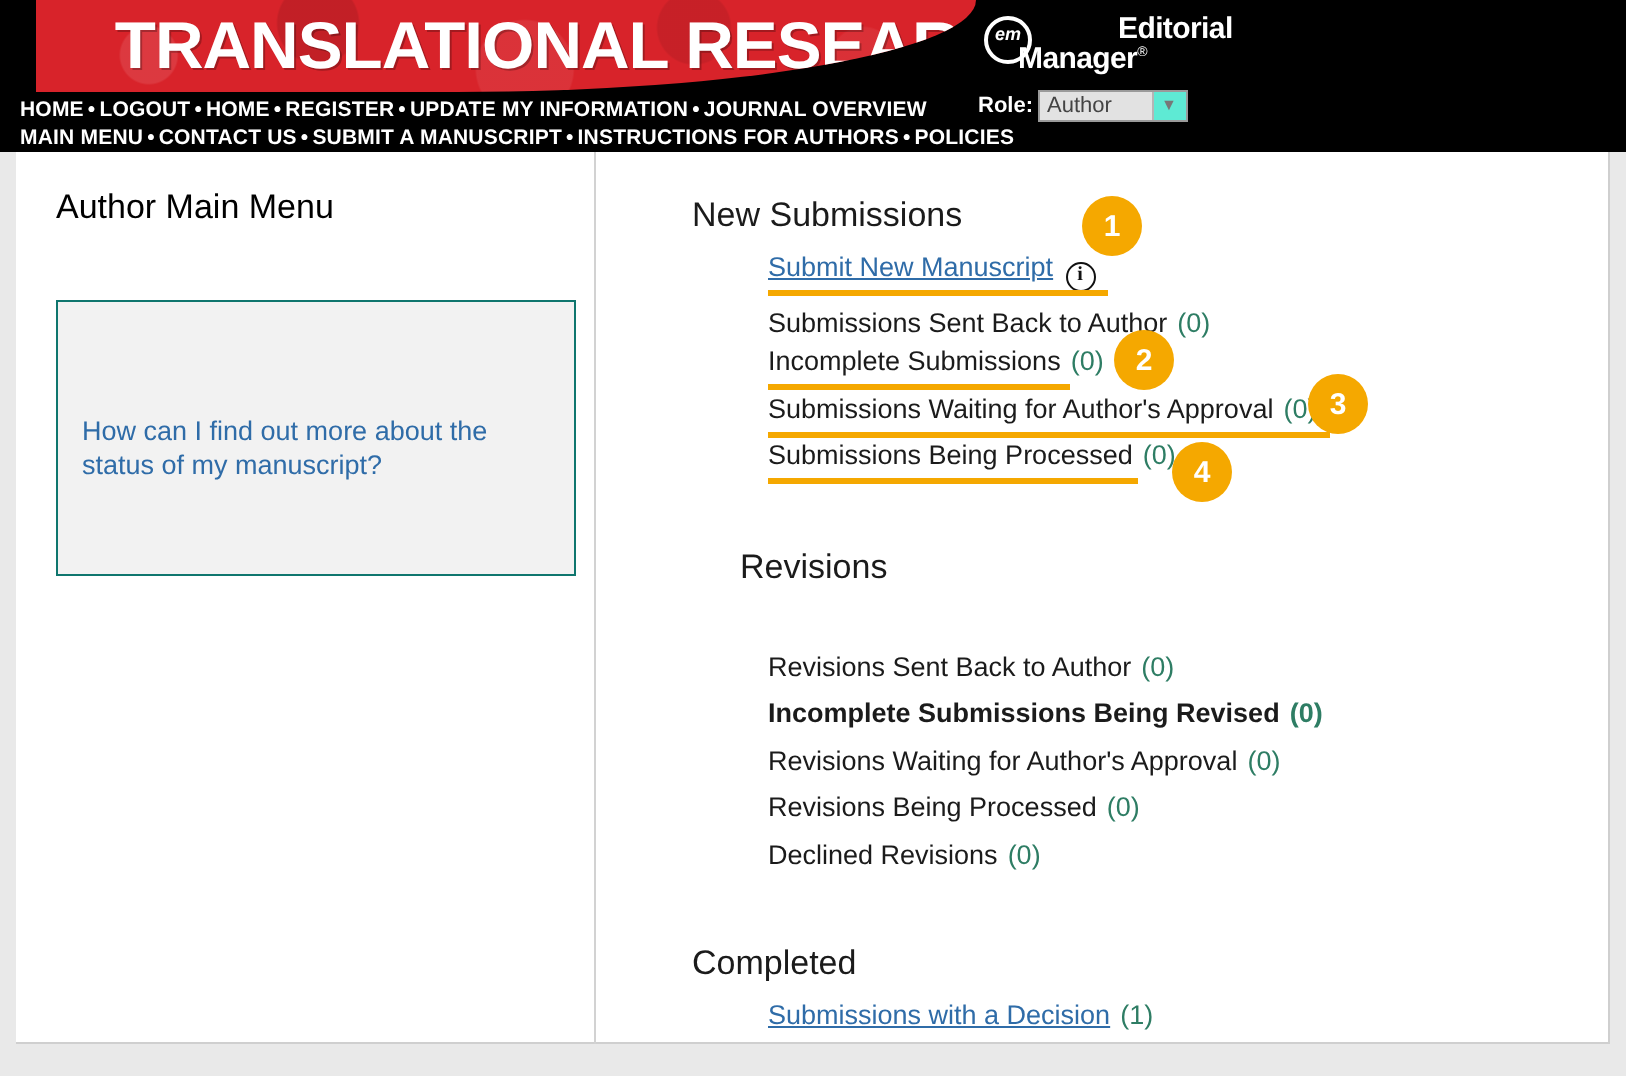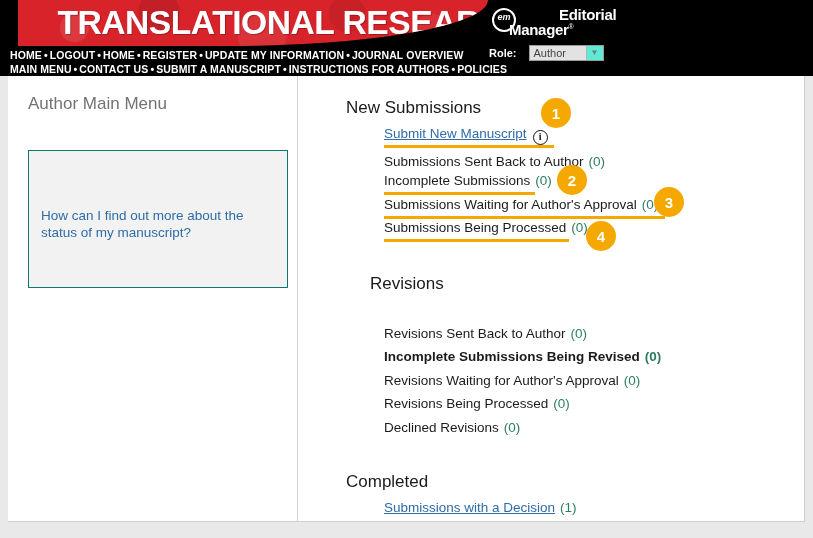--- a/index.html
+++ b/index.html
@@ -60,21 +60,21 @@
   .em-text2{
     position:absolute;left:17px;top:16px;font-size:15px;font-weight:bold;line-height:1.05;
     letter-spacing:-0.3px;
   }
   .em-reg{font-size:7px;vertical-align:super;font-weight:normal;}
 
   .role-wrap{
     position:absolute;left:489px;top:45px;color:#fff;font-size:11px;font-weight:bold;
     display:flex;align-items:center;
   }
-  .role-label{margin-right:12px;}
+  .role-label{margin-right:2px;}
   .role-select{
     display:flex;align-items:center;
     background:#5eead4;border:1px solid #9a9a9a;
     height:16px;box-sizing:border-box;
   }
   .role-value{
     background:#e2e2e2;color:#444;font-weight:normal;font-size:11px;
     padding:0 4px;line-height:14px;border-right:1px solid #b5b5b5;
     min-width:48px;
   }
@@ -100,21 +100,21 @@
     box-sizing:border-box;
   }
   .divider{
     position:absolute;left:297px;top:76px;width:1px;height:446px;background:#d2d2d2;
   }
 
   
   .sidebar{position:absolute;left:8px;top:76px;width:289px;height:446px;}
   .side-title{
     position:absolute;left:20px;top:18px;
-    font-size:17px;color:#737373;font-weight:normal;
+    font-size:17px;color:#000000;font-weight:normal;
   }
   .side-box{
     position:absolute;left:20px;top:74px;width:260px;height:138px;
     background:#f2f2f2;border:1px solid #0f766e;box-sizing:border-box;
   }
   .side-box-link{
     position:absolute;left:12px;top:56px;width:236px;
     color:#2f6ca8;font-size:13.5px;line-height:17px;cursor:pointer;
   }
 

